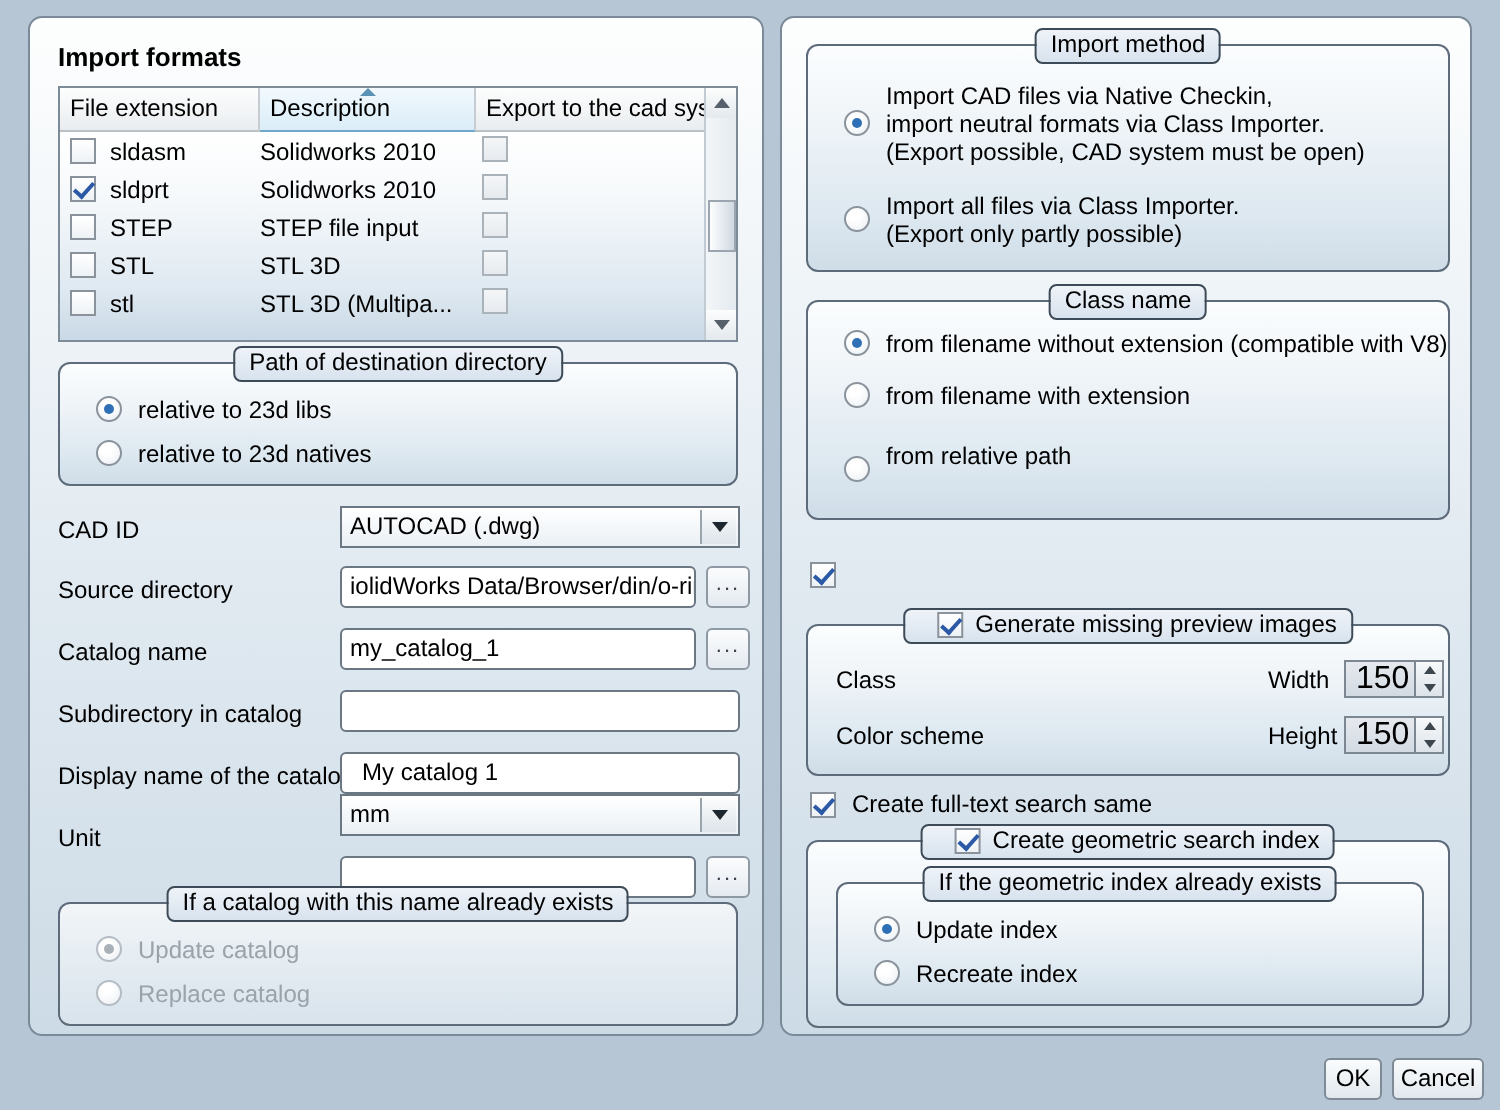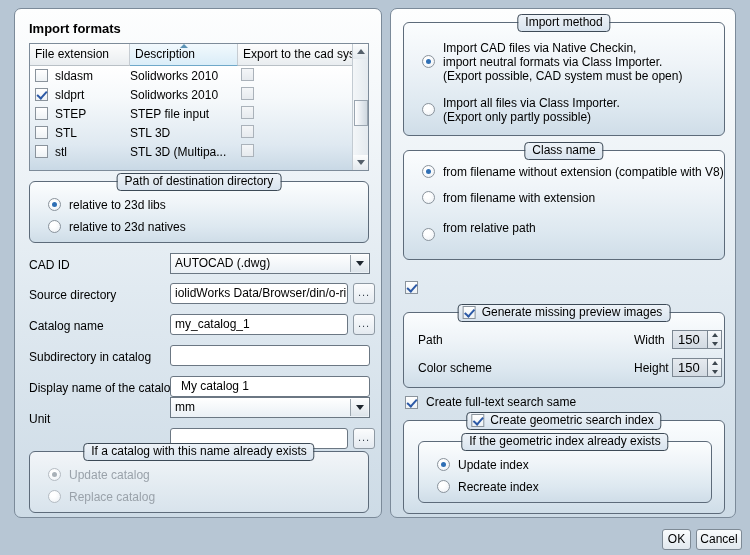--- a/index.html
+++ b/index.html
@@ -44,21 +44,21 @@
     left:50%;
     transform:translateX(-50%);
     background:linear-gradient(to bottom,#eef3f8,#d8e3ee);
     border:1px solid #3d4a57;
     border-radius:4px;
     padding:1px 7px 2px 7px;
     font-size:12px;
     white-space:nowrap;
     line-height:13px;
   }
-  .group-title.with-check { padding-left:4px; display:flex; align-items:center; gap:6px; }
+  .group-title.with-check { padding-left:16px; display:flex; align-items:center; gap:6px; }
 
   
   #format-table {
     position:absolute; left:14px; top:34px; width:340px; height:128px;
     border:1px solid #7d8b99;
     background:#fff;
     overflow:hidden;
   }
   .thead { display:flex; height:22px; background:linear-gradient(to bottom,#fdfdfd,#eceff1); }
   .th {
@@ -178,21 +178,21 @@
     position:absolute;width:22px;height:21px;
     border:1px solid #8e99a3;border-radius:3px;
     background:linear-gradient(to bottom,#fbfcfd,#e4eaf0);
     font-size:11px;color:#3a444e;text-align:center;line-height:17px;
     letter-spacing:1px;
   }
   .spin {
     position:absolute;height:19px;width:50px;
     border:1px solid #7c8792;
     background:linear-gradient(to bottom,#e6eaef,#d2dae2);
-    font-size:13px;line-height:17px;padding-left:5px;
+    font-size:16px;line-height:17px;padding-left:5px;
   }
   .spin .btns {
     position:absolute;right:-1px;top:-1px;width:15px;height:19px;
     border:1px solid #7c8792;
     background:linear-gradient(to bottom,#f7f9fb,#dde4ea);
     display:flex;flex-direction:column;align-items:center;justify-content:space-around;
   }
   .spin .btns i.up{width:0;height:0;border-left:3px solid transparent;border-right:3px solid transparent;border-bottom:4px solid #3d474f;}
   .spin .btns i.dn{width:0;height:0;border-left:3px solid transparent;border-right:3px solid transparent;border-top:4px solid #3d474f;}
 
@@ -380,21 +380,21 @@
 
   <div class="opt" style="left:14px; top:265px;">
     <span class="cb checked" style="margin-top:7px;"></span>
   </div>
 
   <div class="group" style="left:12px; top:303px; width:322px; height:76px;">
     <div class="group-title with-check">
       <span class="cb checked"></span>
       <span>Generate missing preview images</span>
     </div>
-    <div class="field-label" style="left:14px; top:20px;">Path</div>
+    <div class="field-label" style="left:14px; top:20px;">Class</div>
 
     <div class="field-label" style="left:230px; top:20px;">Width</div>
     <div class="spin" style="left:268px; top:17px;">
       <span>150</span>
       <span class="btns">
           <i class="up"></i>
           <i class="dn"></i>
         </span>
     </div>
 

